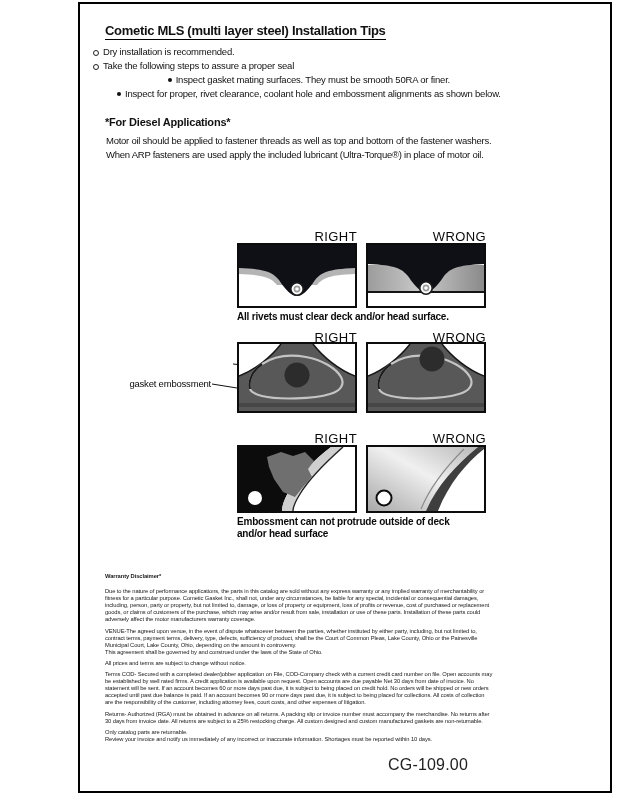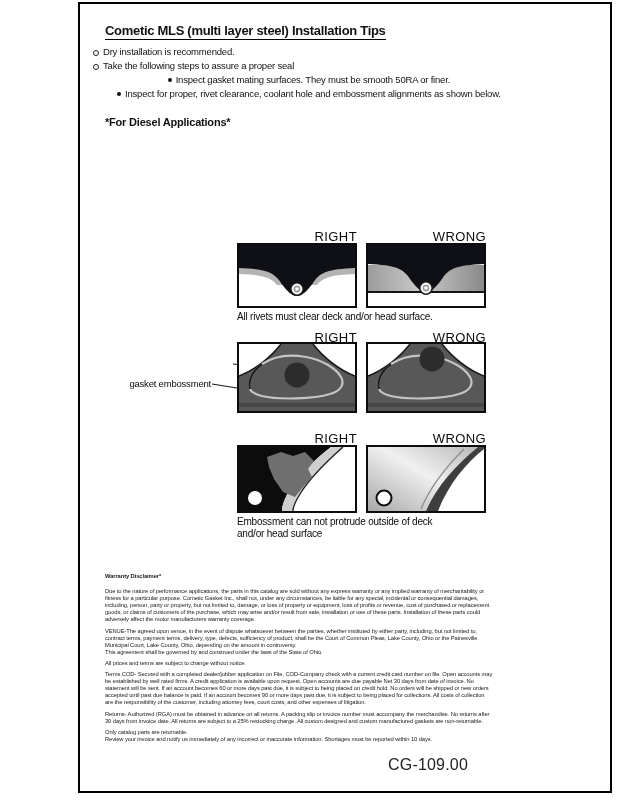--- a/index.html
+++ b/index.html
@@ -20,21 +20,21 @@
           margin:5px 4px 0 0;flex:0 0 auto;}
   .diesel-h{position:absolute;left:105px;top:116px;font-size:11px;font-weight:bold;
             letter-spacing:-0.2px;}
   .para{position:absolute;left:106px;font-size:9.5px;letter-spacing:-0.25px;
         line-height:13.5px;white-space:pre-line;width:440px;}
   .rw-h{position:absolute;width:120px;text-align:right;font-size:13px;
         letter-spacing:0.4px;color:#0a0a0a;}
   .dpanel{position:absolute;width:116px;border:2px solid #0c0c0c;background:#fff;}
   .dpanel svg{display:block;}
   .caption{position:absolute;font-size:10px;letter-spacing:-0.2px;line-height:12px;
-           color:#0a0a0a;white-space:pre-line;}
+           color:#0a0a0a;white-space:pre-line;font-weight:bold;}
   .lbl{position:absolute;font-size:9.5px;letter-spacing:-0.2px;line-height:11px;
        text-align:right;white-space:pre-line;color:#0a0a0a;}
   .leader{position:absolute;pointer-events:none;}
   .legal{position:absolute;left:105px;top:573px;width:445px;font-size:5.8px;
          letter-spacing:-0.1px;line-height:7.1px;color:#1a1a1a;}
   .legal-h{font-weight:bold;margin-bottom:8px;}
   .legal-p{white-space:pre-line;margin:0 0 4px 0;}
   .footer{position:absolute;left:388px;top:756px;font-size:16px;color:#222;
           letter-spacing:0.2px;}
 </style>
@@ -59,20 +59,22 @@
       <span class="b-mark-solid"></span>
       <span>Inspect gasket mating surfaces.  They must be smooth 50RA or finer.</span>
     </div>
     <div class="b-row b-sub">
       <span class="b-mark-solid"></span>
       <span>Inspect for proper, rivet clearance, coolant hole and embossment alignments as shown below.</span>
     </div>
   </div>
 
   <div class="diesel-h">*For Diesel Applications*</div>
+  <div class="para" style="top:134px">Motor oil should be applied to fastener threads as well as top and bottom of the fastener washers.
+When ARP fasteners are used apply the included lubricant (Ultra-Torque®) in place of motor oil.</div>
 
   <div class="rw-h" style="left:237px;top:229px">RIGHT</div>
   <div class="rw-h" style="left:366px;top:229px">WRONG</div>
   <div class="dpanel" style="left:237px;top:243px;height:61px">
     <svg width="116" height="61" viewBox="0 0 116 61">
       <path d="M0,23 H116 V29 C90,30 84,33 78,40 L38,40 C32,33 26,30 0,29 Z" fill="#b4b4b4"></path>
       <path d="M0,0 H116 V23 C88,24 82,28 76,35 C68,47 63,51 58,51 C53,51 48,47 40,35 C34,28 28,24 0,23 Z" fill="#0f0f16"></path>
       <circle cx="58" cy="44" r="6.2" fill="#fff" stroke="#1a1a1a" stroke-width="1.6"></circle>
       <circle cx="58" cy="44" r="2.6" fill="none" stroke="#9a9a9a" stroke-width="1.6"></circle>
     </svg>

